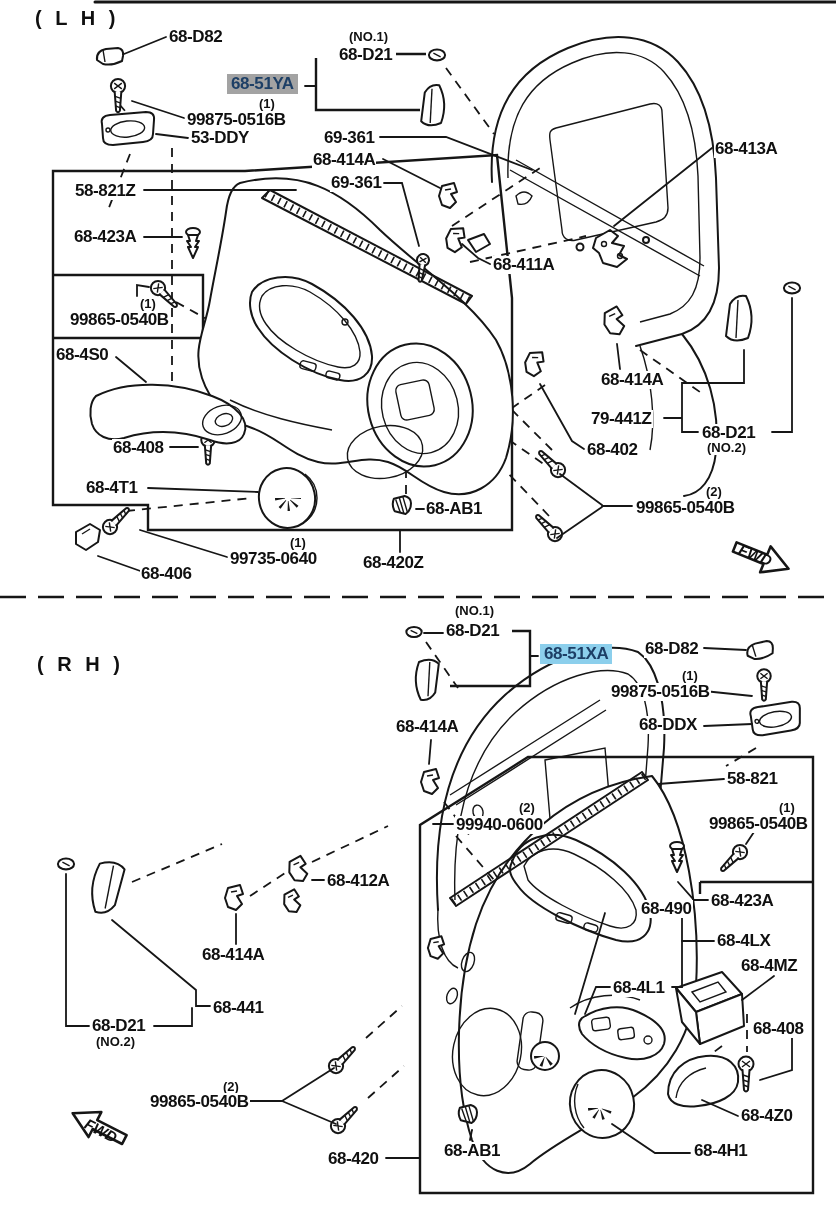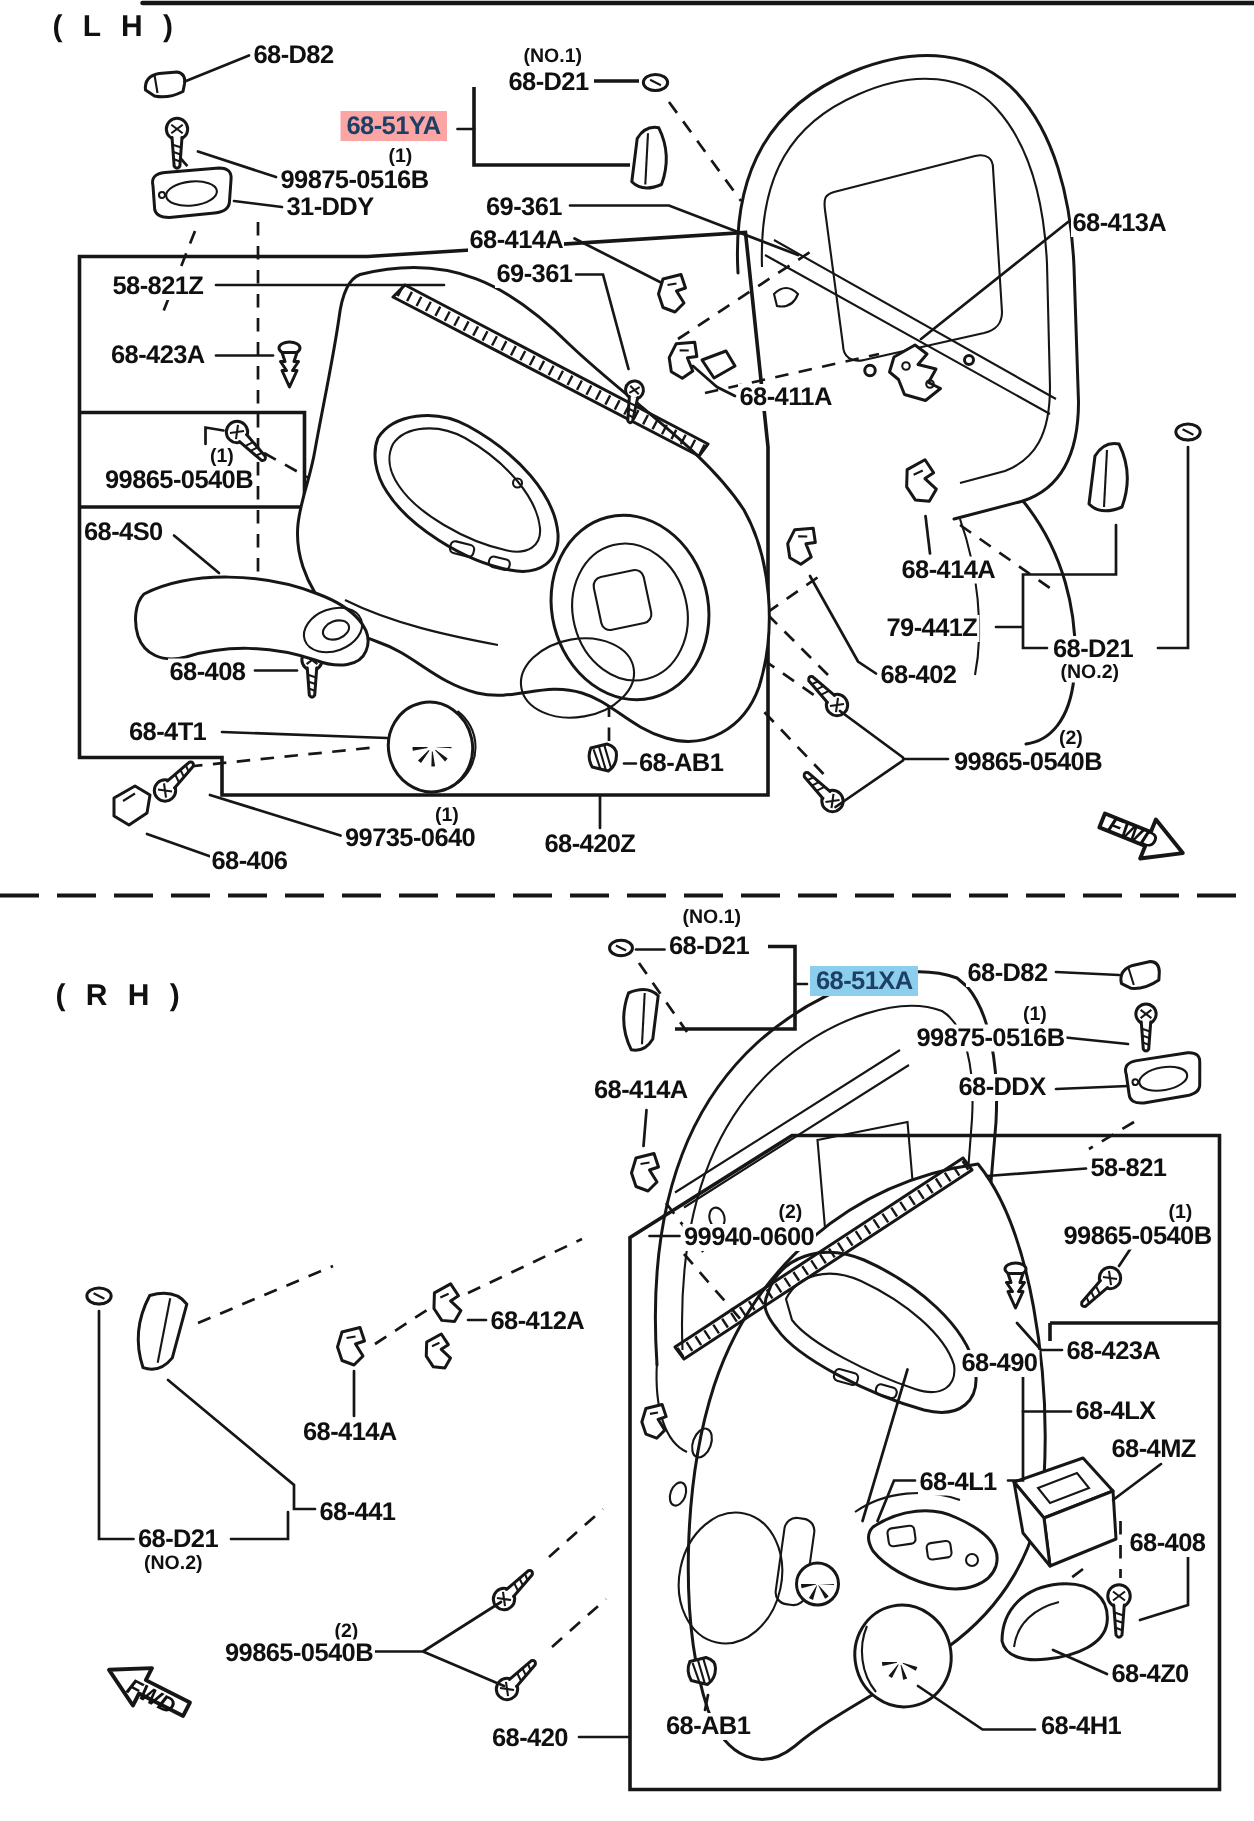--- a/index.html
+++ b/index.html
@@ -333,24 +333,24 @@
     <use href="#fwdA"></use>
     <text x="30" y="22" class="fwdtxt" transform="rotate(180 36 14)">FWD</text>
   </g>
 </svg>
 
 <div id="labels">
       <div class="lbl title" style="left: 34px; top: 8px;">( L H )</div>
       <div class="lbl part" style="left: 168px; top: 28px;">68-D82</div>
       <div class="lbl qual" style="left: 348px; top: 30px;">(NO.1)</div>
       <div class="lbl part" style="left: 338px; top: 46px;">68-D21</div>
-      <div class="lbl part hl" style="left: 227px; top: 74px; background: #fca5a5; color: rgb(29, 63, 102);">68-51YA</div>
+      <div class="lbl part hl" style="left: 227px; top: 74px; background: #a3a3a3; color: rgb(29, 63, 102);">68-51YA</div>
       <div class="lbl qual" style="left: 258px; top: 97px;">(1)</div>
       <div class="lbl part" style="left: 186px; top: 111px;">99875-0516B</div>
-      <div class="lbl part" style="left: 190px; top: 129px;">31-DDY</div>
+      <div class="lbl part" style="left: 190px; top: 129px;">53-DDY</div>
       <div class="lbl part" style="left: 74px; top: 182px;">58-821Z</div>
       <div class="lbl part" style="left: 323px; top: 129px;">69-361</div>
       <div class="lbl part" style="left: 312px; top: 151px;">68-414A</div>
       <div class="lbl part" style="left: 330px; top: 174px;">69-361</div>
       <div class="lbl part" style="left: 714px; top: 140px;">68-413A</div>
       <div class="lbl part" style="left: 73px; top: 228px;">68-423A</div>
       <div class="lbl qual" style="left: 139px; top: 297px;">(1)</div>
       <div class="lbl part" style="left: 69px; top: 311px;">99865-0540B</div>
       <div class="lbl part" style="left: 55px; top: 346px;">68-4S0</div>
       <div class="lbl part" style="left: 492px; top: 256px;">68-411A</div>

